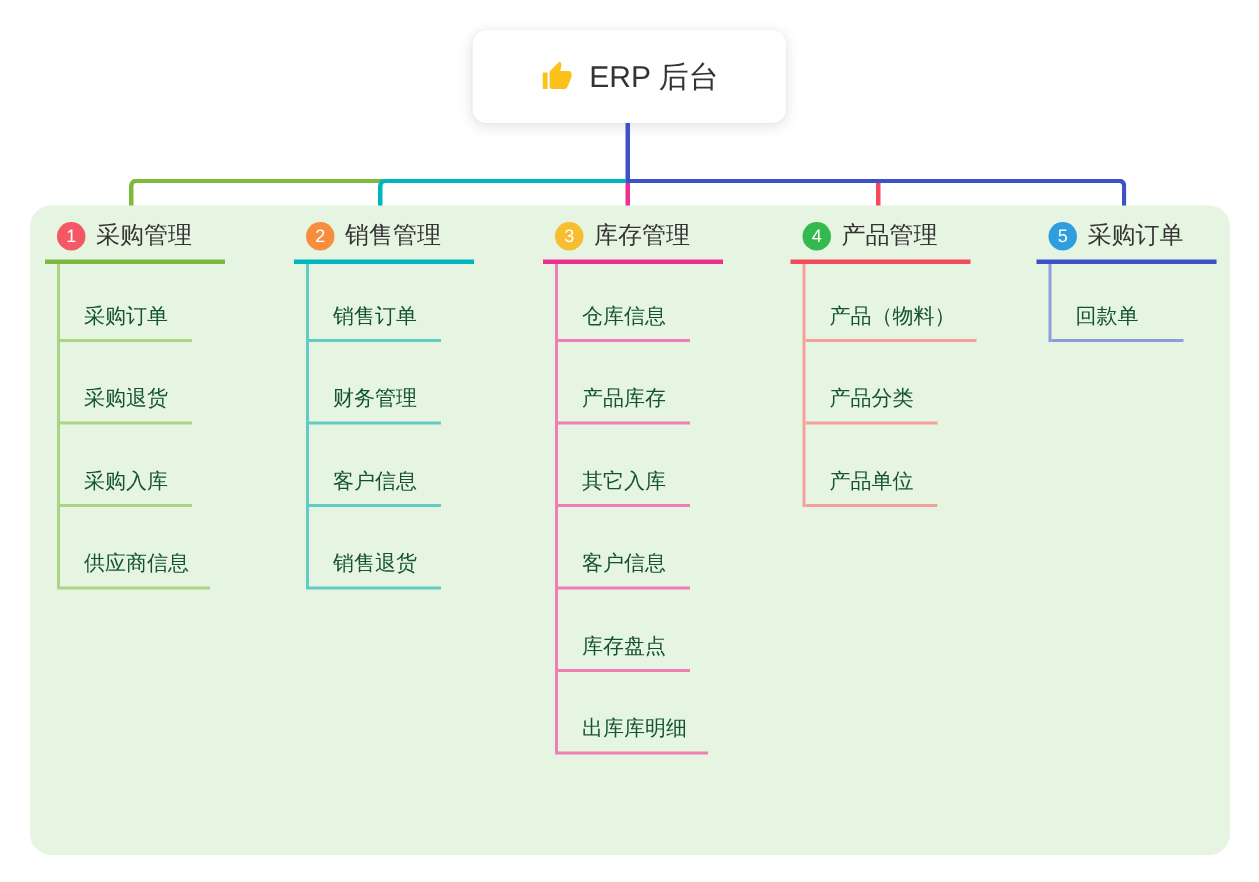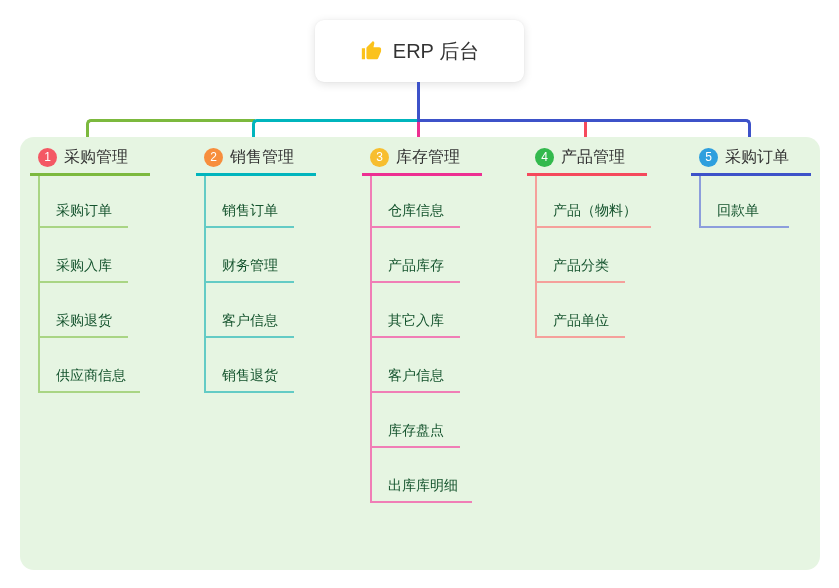--- a/index.html
+++ b/index.html
@@ -100,22 +100,22 @@
 
   <div class="panel"></div>
 
   <div class="branch" id="branch-0" style="--main: #7CB93E; --light: #A9D584; --badge: #F45864;">
     <div class="branch-title">
       <span class="badge">1</span>
       <span>采购管理</span>
     </div>
     <div class="sub-list">
       <div class="sub-item">采购订单</div>
+      <div class="sub-item">采购退货</div>
       <div class="sub-item">采购入库</div>
-      <div class="sub-item">采购退货</div>
       <div class="sub-item">供应商信息</div>
     </div>
   </div>
 
   <div class="branch" id="branch-1" style="--main: #00B5BD; --light: #63CBC5; --badge: #F78E3D;">
     <div class="branch-title">
       <span class="badge">2</span>
       <span>销售管理</span>
     </div>
     <div class="sub-list">

